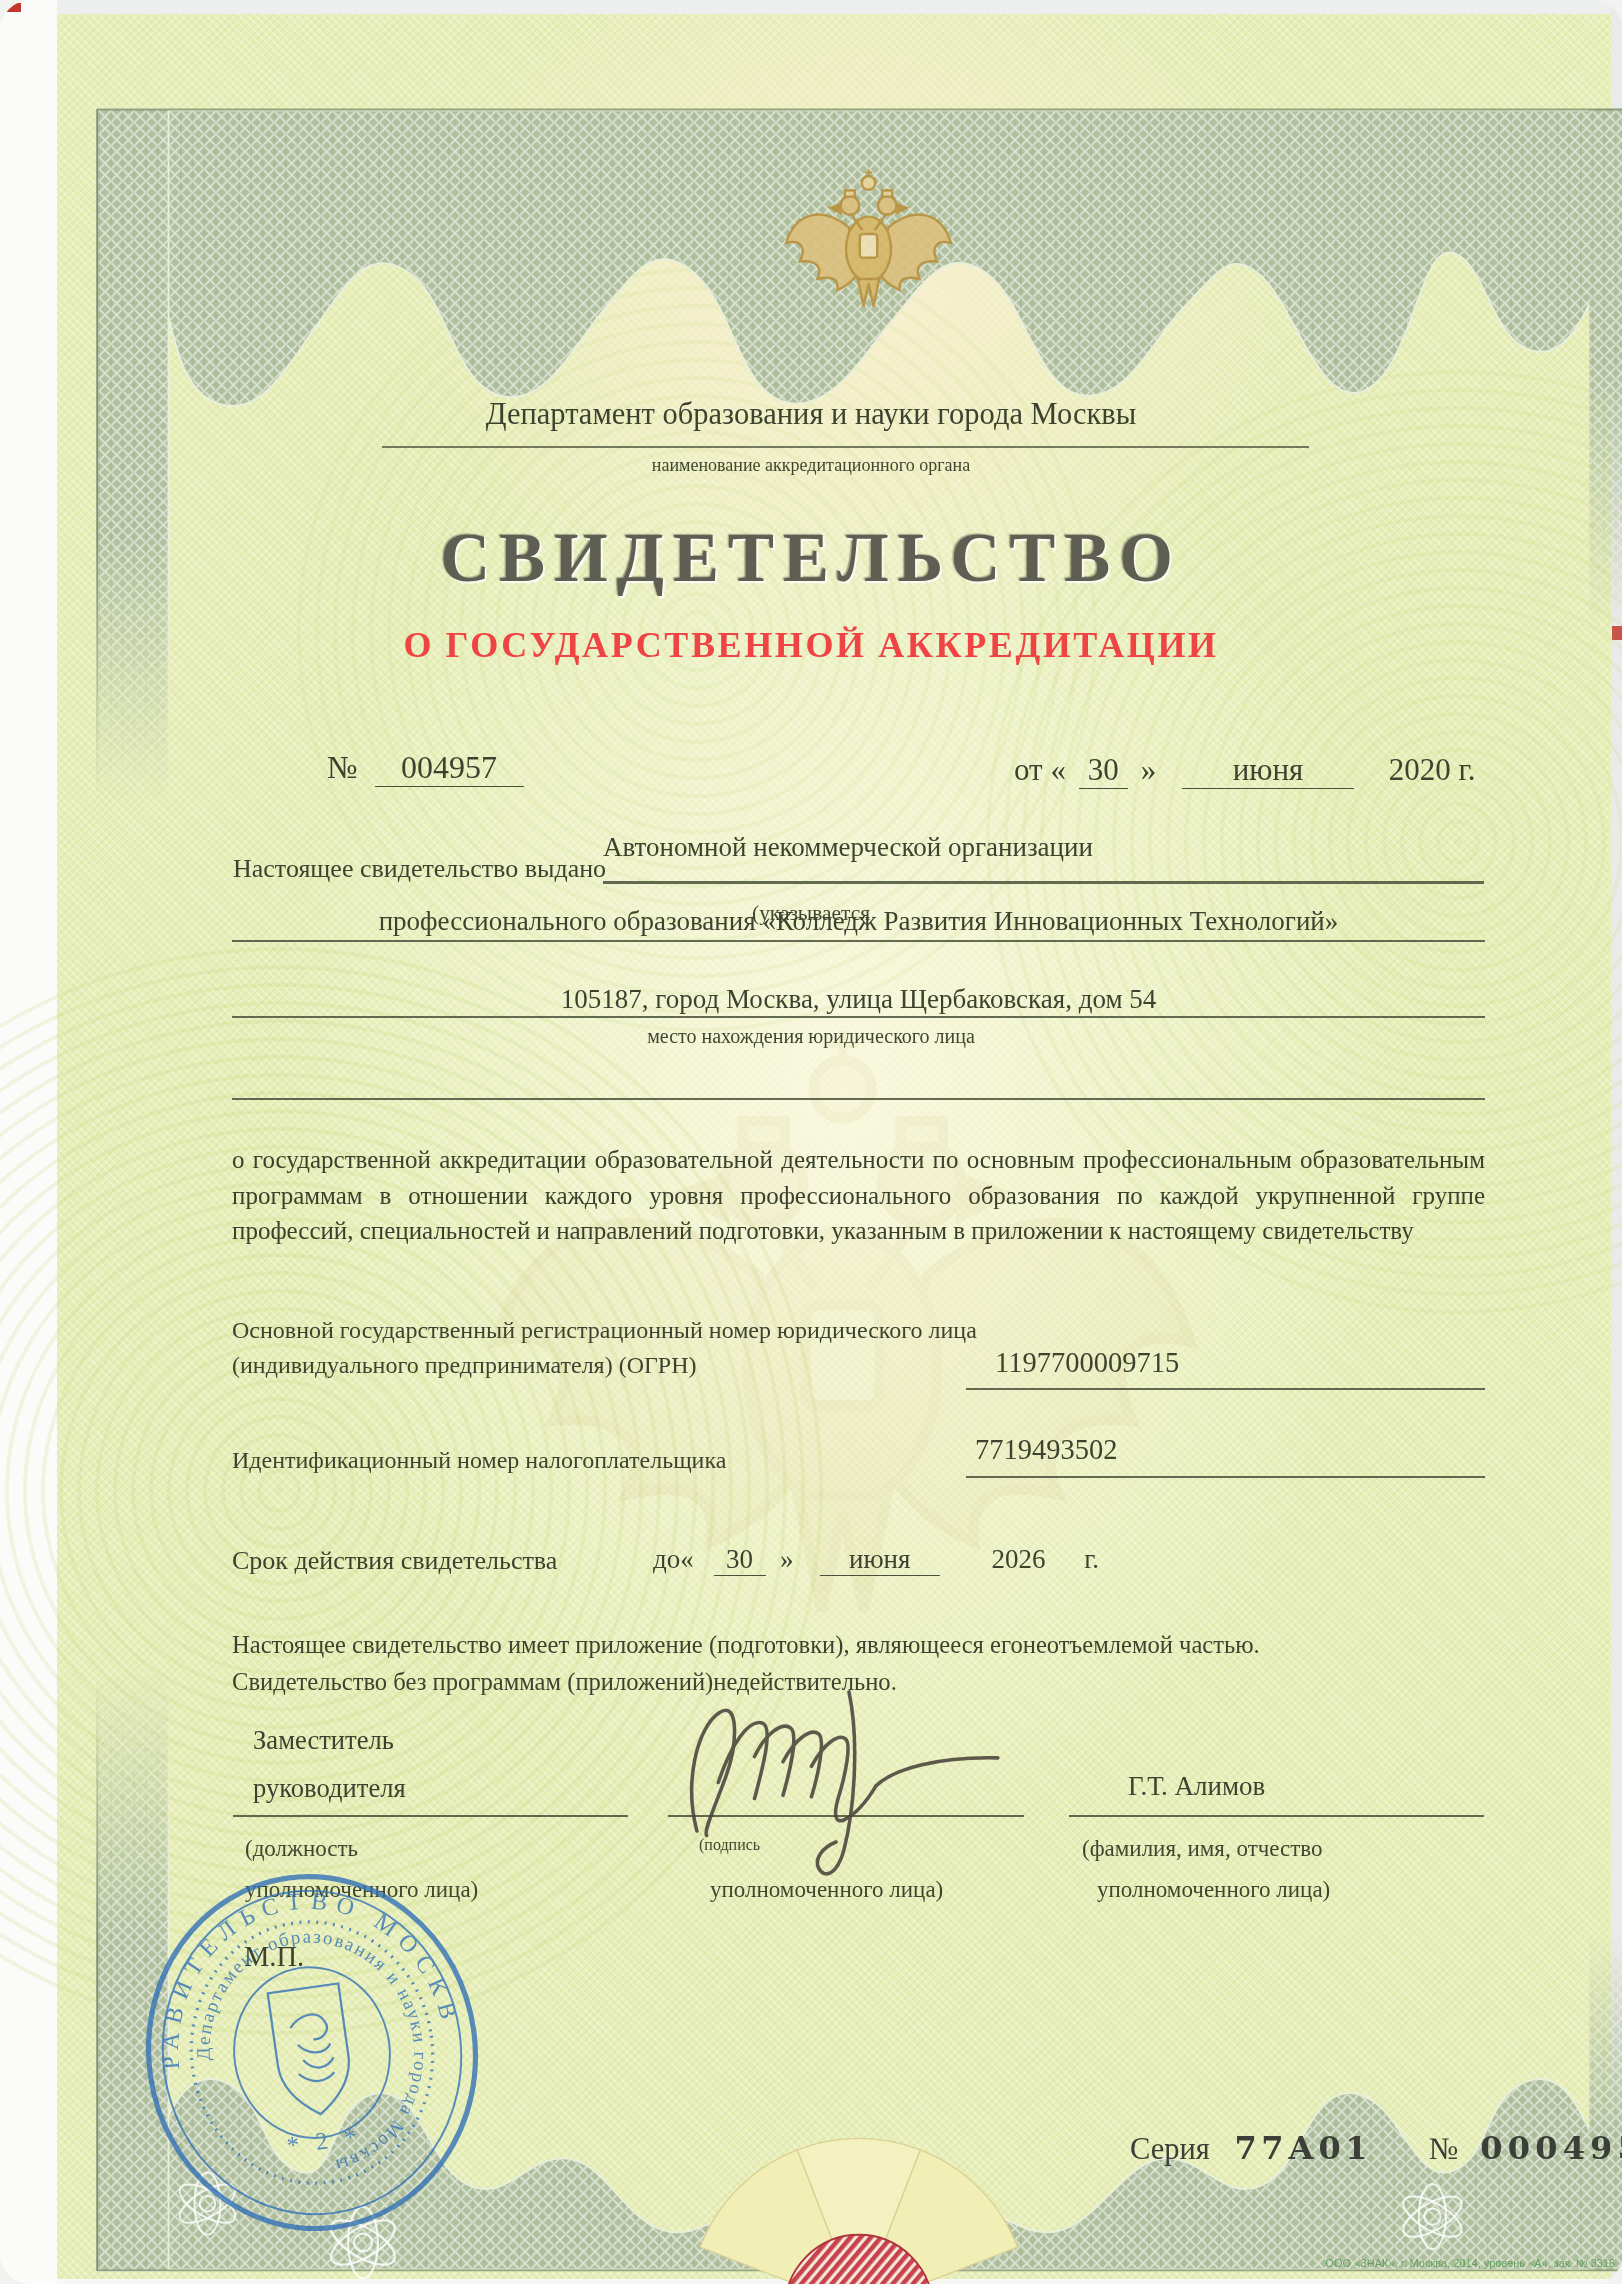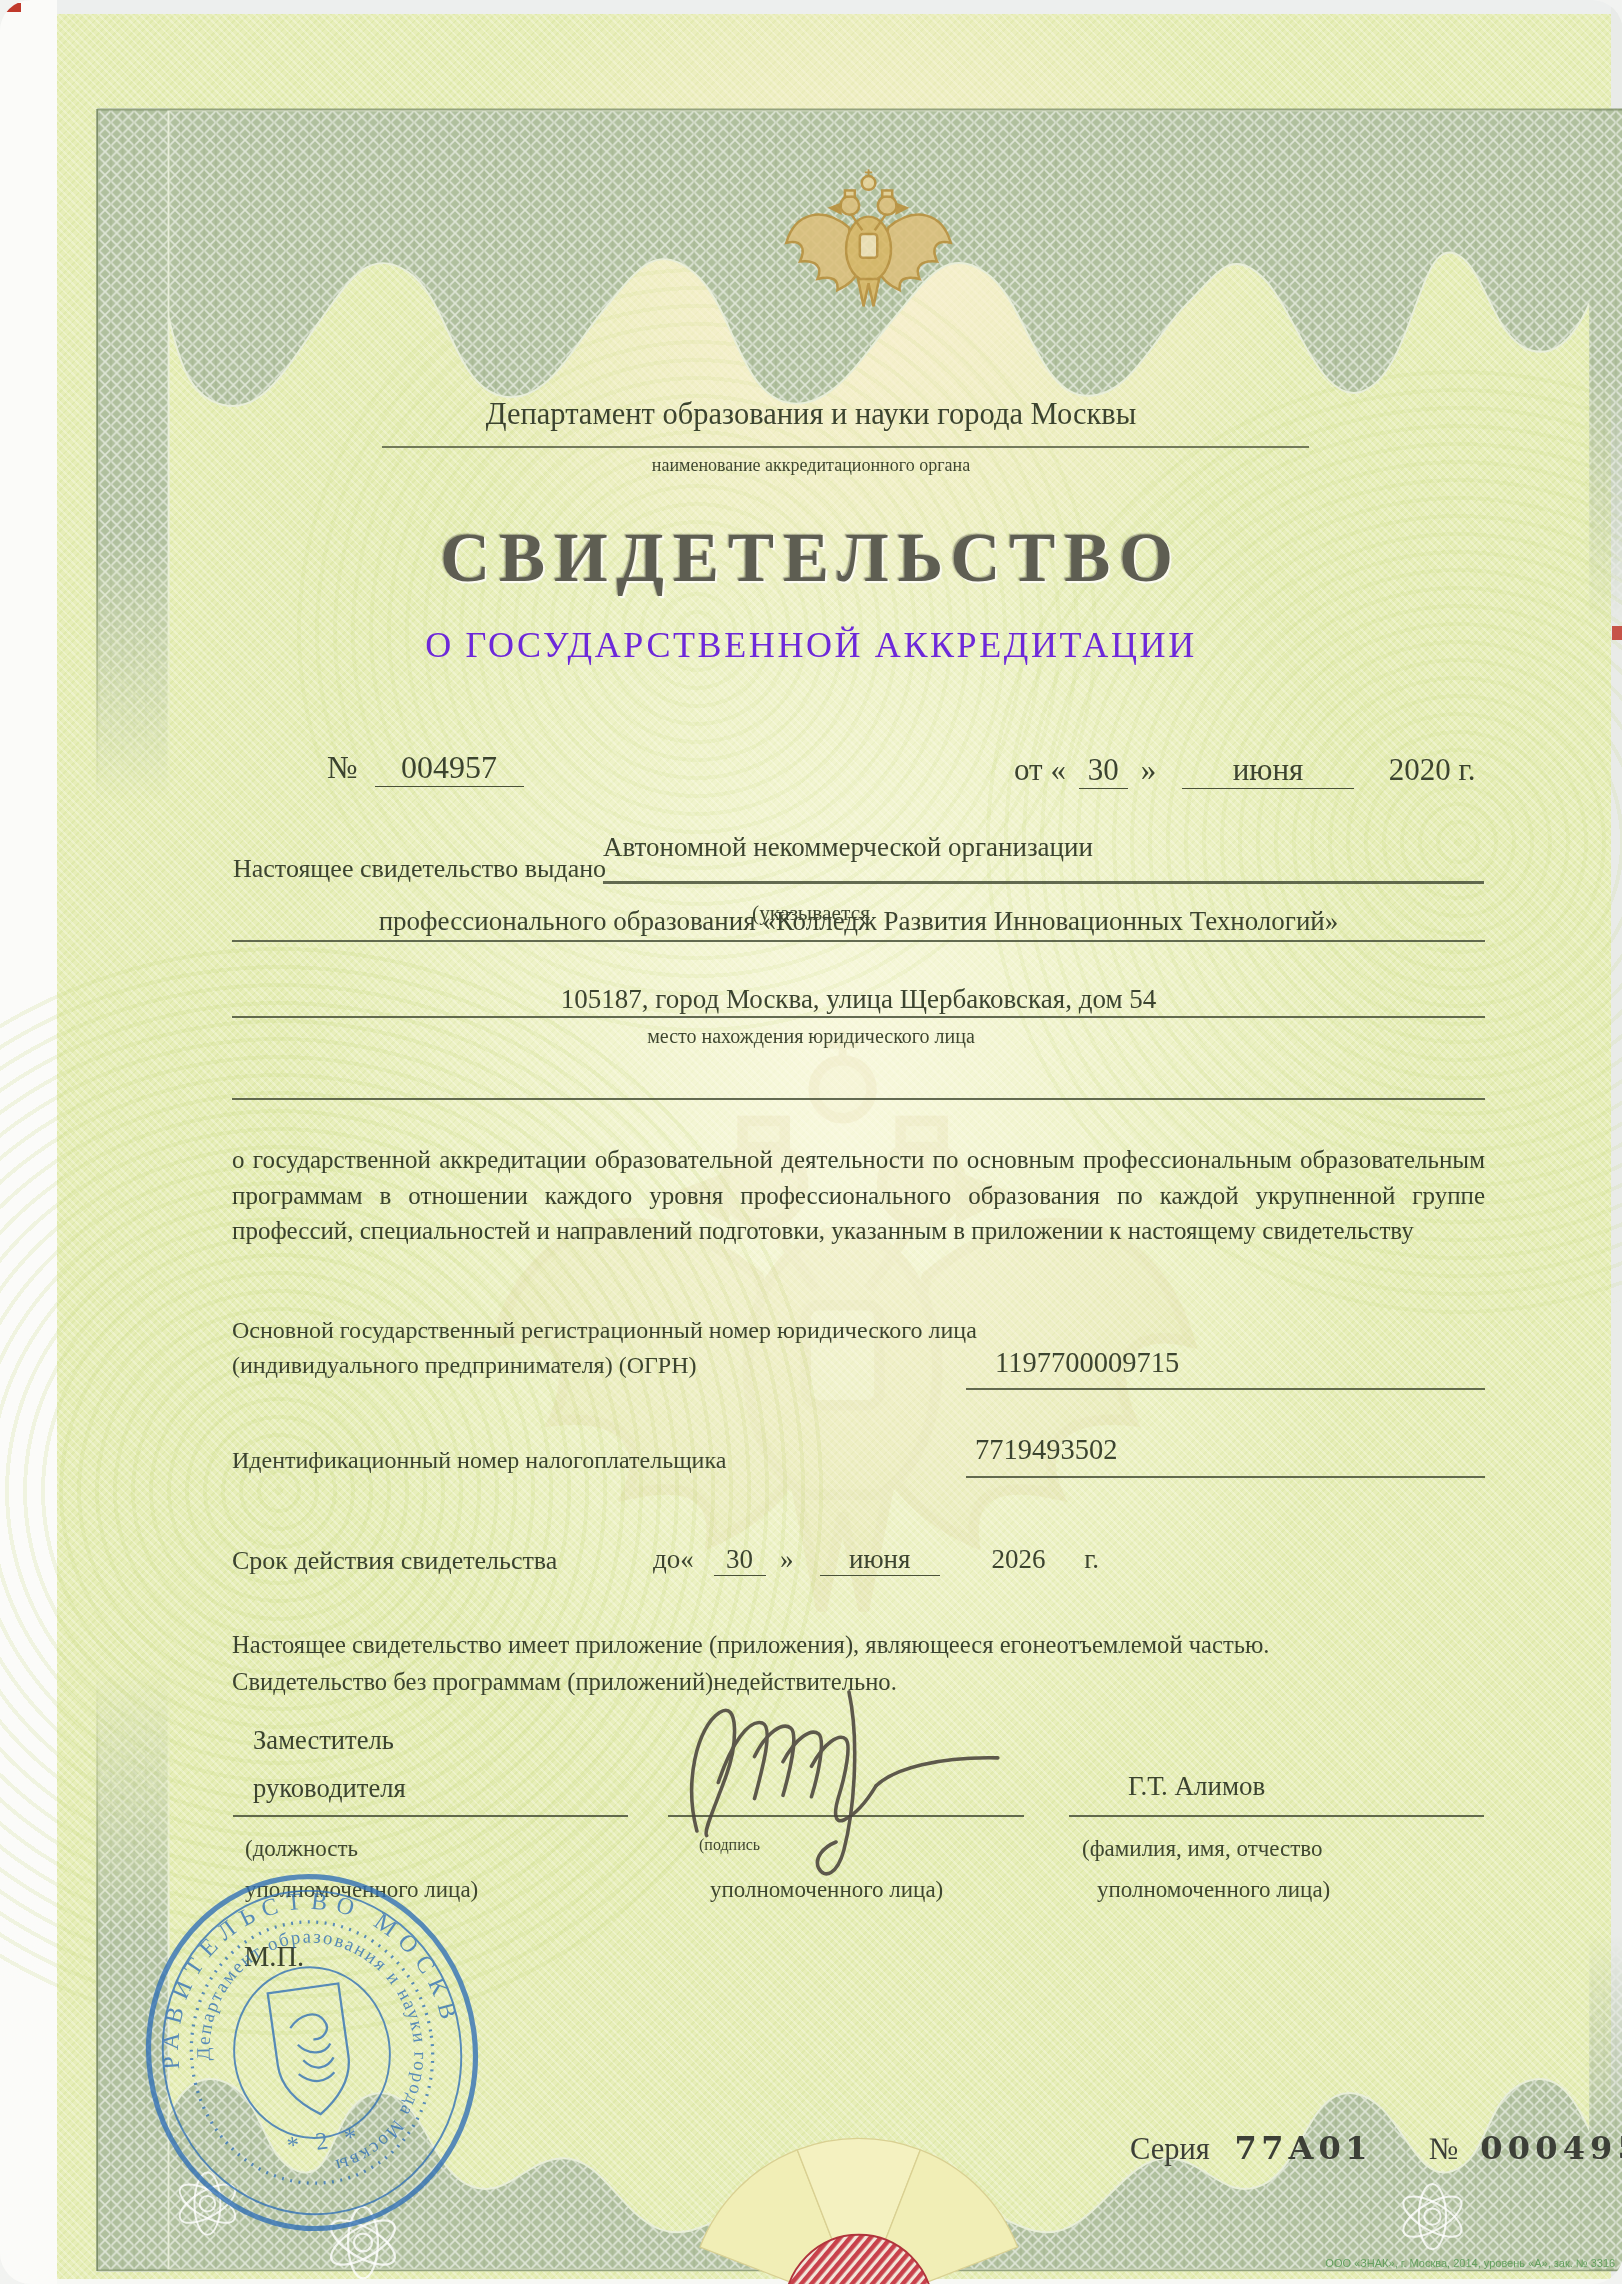--- a/index.html
+++ b/index.html
@@ -18,21 +18,21 @@
     #e7eeb9;}
   .rings{position:absolute;border-radius:50%;
     background:repeating-radial-gradient(circle at center, rgba(196,214,124,.20) 0 3.9px, rgba(196,214,124,0) 3.9px 18px);}
   .rule{position:absolute;height:1.9px;background:#49513a;opacity:.85;}
   .txt{position:absolute;white-space:nowrap;}
   .center{left:97px;width:1428px;text-align:center;white-space:nowrap;}
   .cap{font-size:20px;color:#3e462f;}
   .u{display:inline-block;text-align:center;border-bottom:1.9px solid #49513a;}
   #title{font-size:69px;font-weight:bold;letter-spacing:.13em;color:#62625666;
      color:#5e5e52;text-shadow:1.3px 1.3px 0 #fbfaee, 1.9px 1.9px 1.3px rgba(255,255,255,.9), -1.3px -1.3px 1.3px rgba(60,60,48,.45);}
-  #subtitle{font-size:36px;font-weight:normal;letter-spacing:2.6px;color:#6d28d9;}
+  #subtitle{font-size:36px;font-weight:bold;letter-spacing:2.6px;color:#ef4444;}
   .para{position:absolute;white-space:normal;text-align:justify;}
   .fineprint{font-family:"Liberation Sans", sans-serif;}
   .artifact{position:absolute;background:#c0392b;}
 </style>
 </head>
 <body>
 
 <div id="page">
   <div class="scan-top"></div>
   <div class="scan-left"></div>
@@ -206,21 +206,21 @@
   <div class="txt" style="left:232px;top:1546px;font-size:26px;">Срок действия свидетельства</div>
   <div class="txt" style="left:653px;top:1544px;font-size:27px;">
     <span>до«</span>
     <span class="u" style="min-width:52px;margin-left:13px;">30</span>
     <span style="margin-left:7.8px;">»</span>
     <span class="u" style="min-width:120px;margin-left:19.4px;">июня</span>
     <span style="margin-left:45px;">2026</span>
     <span style="margin-left:32px;">г.</span>
   </div>
 
-  <div class="txt" style="left:232px;top:1631px;font-size:24.6px;">Настоящее свидетельство имеет приложение (приложения), являющееся егонеотъемлемой частью.</div>
+  <div class="txt" style="left:232px;top:1631px;font-size:24.6px;">Настоящее свидетельство имеет приложение (подготовки), являющееся егонеотъемлемой частью.</div>
   <div class="txt" style="left:232px;top:1668px;font-size:24.6px;">Свидетельство без программам (приложений)недействительно.</div>
 
   <div class="txt" style="left:253px;top:1725px;font-size:26.6px;">Заместитель</div>
   <div class="txt" style="left:253px;top:1773px;font-size:26.6px;">руководителя</div>
   <div class="txt" style="left:1128px;top:1771px;font-size:27px;">Г.Т. Алимов</div>
   <div class="rule" style="left:233px;top:1815px;width:395px;"></div>
   <div class="rule" style="left:668px;top:1815px;width:356px;"></div>
   <div class="rule" style="left:1069px;top:1815px;width:415px;"></div>
   <div class="txt cap" style="left:245px;top:1836px;font-size:23px;">(должность</div>
   <div class="txt cap" style="left:245px;top:1877px;font-size:23px;">уполномоченного лица)</div>

